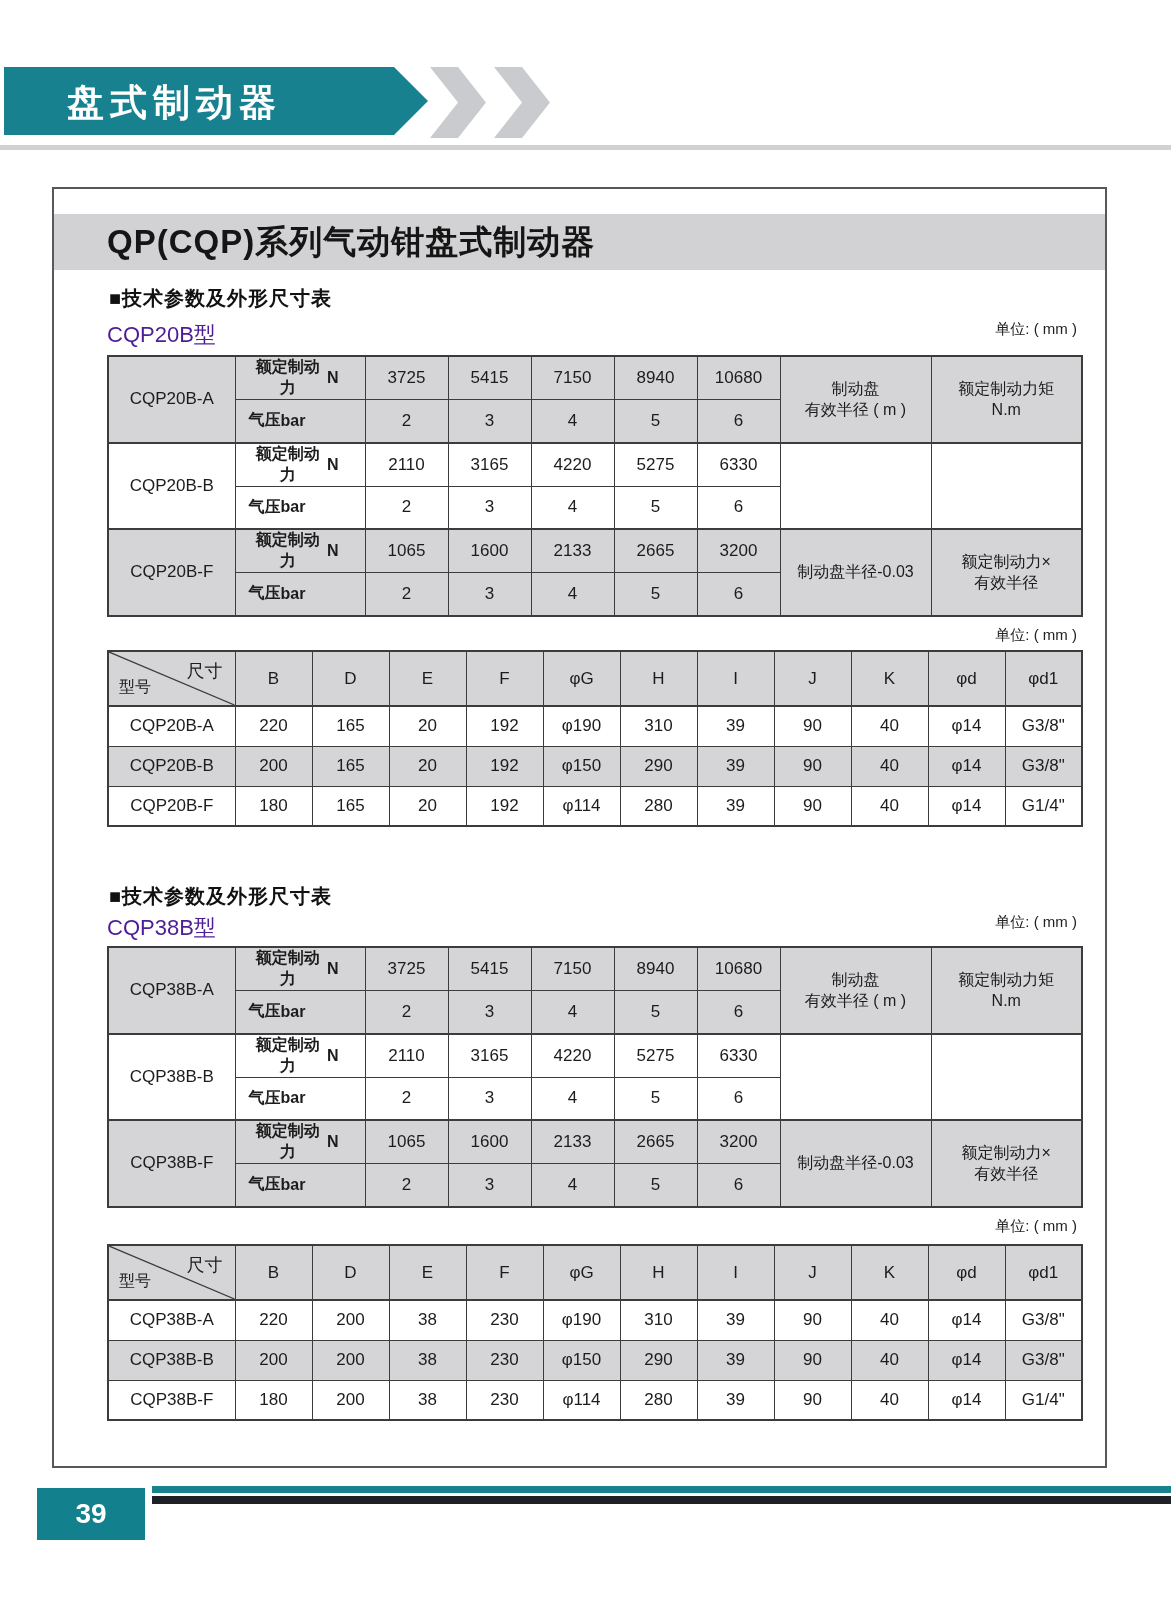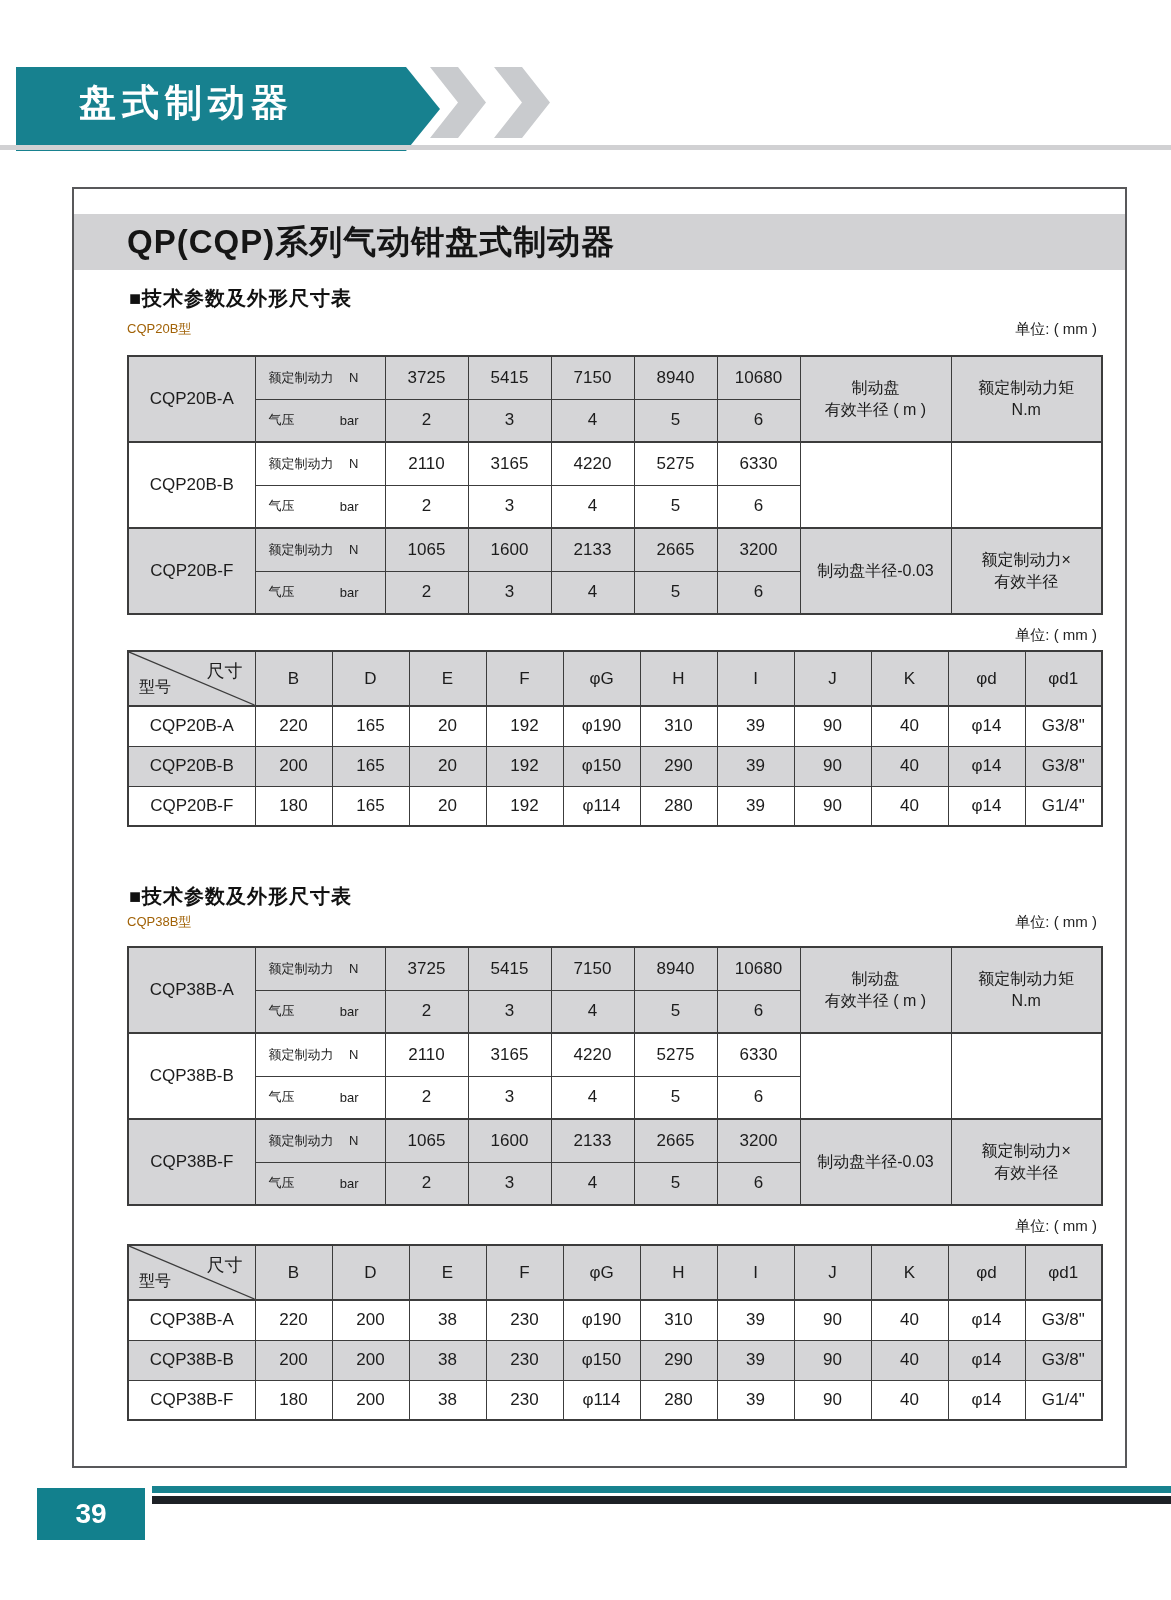--- a/index.html
+++ b/index.html
@@ -1,47 +1,47 @@
 <!DOCTYPE html>
 <html><head>
 <meta charset="utf-8">
 <style>
   * { margin:0; padding:0; box-sizing:border-box; }
   html,body { width:1171px; height:1600px; background:#ffffff; font-family:"Liberation Sans", sans-serif; }
   .page { position:relative; width:1171px; height:1600px; background:#fff; overflow:hidden; }
 
   
-  .banner { position:absolute; left:16px; top:67px; width:424px; height:84px; background:#17818F;
+  .banner { position:absolute; left:4px; top:67px; width:424px; height:68px; background:#17818F;
             clip-path:polygon(0 0, calc(100% - 34px) 0, 100% 50%, calc(100% - 34px) 100%, 0 100%);
             color:#fff; font-size:37px; font-weight:bold; line-height:71px; padding-left:63px; letter-spacing:6px; }
   .chev { position:absolute; top:67px; width:56px; height:71px; background:#c9cbce;
           clip-path:polygon(0 0, 28px 0, 100% 50%, 28px 100%, 0 100%, 28px 50%); }
   .chev1 { left:430px; }
   .chev2 { left:494px; }
   .year-bar { position:absolute; left:530px; top:67px; width:608px; height:71px; background:#c9cbce;
               clip-path:polygon(0 0, 100% 0, 100% 100%, 0 100%, 28px 50%); }
   .year { position:absolute; right:66px; top:0; line-height:71px; font-size:27px; color:#2b2b2e; letter-spacing:2px; }
   .sub-strip { position:absolute; left:0; top:145px; width:1171px; height:5px; background:#d1d1d3; }
 
   
-  .content-box { position:absolute; left:72px; top:187px; width:1055px; height:1281px;
+  .content-box { position:absolute; left:52px; top:187px; width:1055px; height:1281px;
                  background:#fff; border:2px solid #58585a; }
   .title-band { position:absolute; left:0; right:0; top:25px; height:56px; background:#d2d2d4; }
   .title-band span { display:block; line-height:56px; padding-left:53px; font-size:33px; font-weight:bold; color:#151515; letter-spacing:1px; }
   .sec-heading { position:absolute; left:55px; font-size:20px; font-weight:bold; color:#111; letter-spacing:1px; }
-  .model-label { position:absolute; left:53px; font-size:13px; color:#a16207; }
+  .model-label { position:absolute; left:53px; font-size:22px; color:#4c1d95; }
   .unit-label  { position:absolute; right:28px; font-size:15px; color:#222; }
 
   
   table { border-collapse:collapse; table-layout:fixed; }
   .ptable { position:absolute; left:53px; width:974px; border:2px solid #3c3c3c; font-size:17px; color:#1c1c1c; }
   .ptable td { border:1px solid #3c3c3c; text-align:center; vertical-align:middle; height:43px; padding:0; }
   .ptable tr.band-start td { border-top:2px solid #3c3c3c; }
   .gray { background:#d5d5d7; }
-  .plabel { display:flex; justify-content:space-between; align-items:center; padding:0 26px 0 13px; font-size:13px; }
+  .plabel { display:flex; align-items:center; padding:0 26px 0 13px; font-size:16px;font-weight:bold; }
   .pre { white-space:pre-line; font-size:16px; line-height:1.35; }
 
   
   .dtable { position:absolute; left:53px; width:974px; border:2px solid #3c3c3c; font-size:17px; color:#1c1c1c; }
   .dtable td { border:1px solid #3c3c3c; text-align:center; vertical-align:middle; height:40px; padding:0; }
   .dtable tr.dhead td { height:55px; background:#d5d5d7; font-size:17px; border-bottom:2px solid #3c3c3c; }
   .dtable tr.gray-row td { background:#d5d5d7; }
   td.diag { position:relative; }
   .diag-svg { position:absolute; left:0; top:0; width:100%; height:100%; }
   .diag-top { position:absolute; top:7px; right:12px; font-size:18px; }

